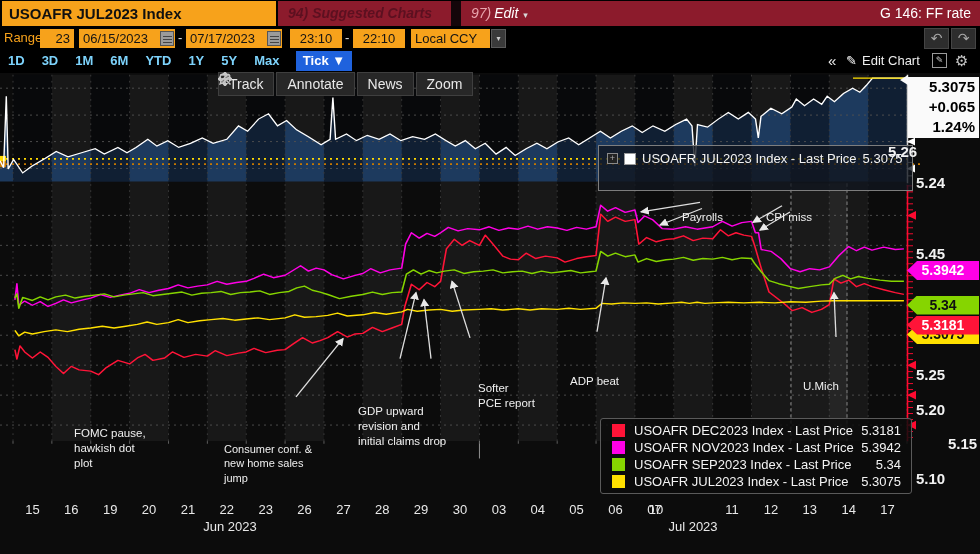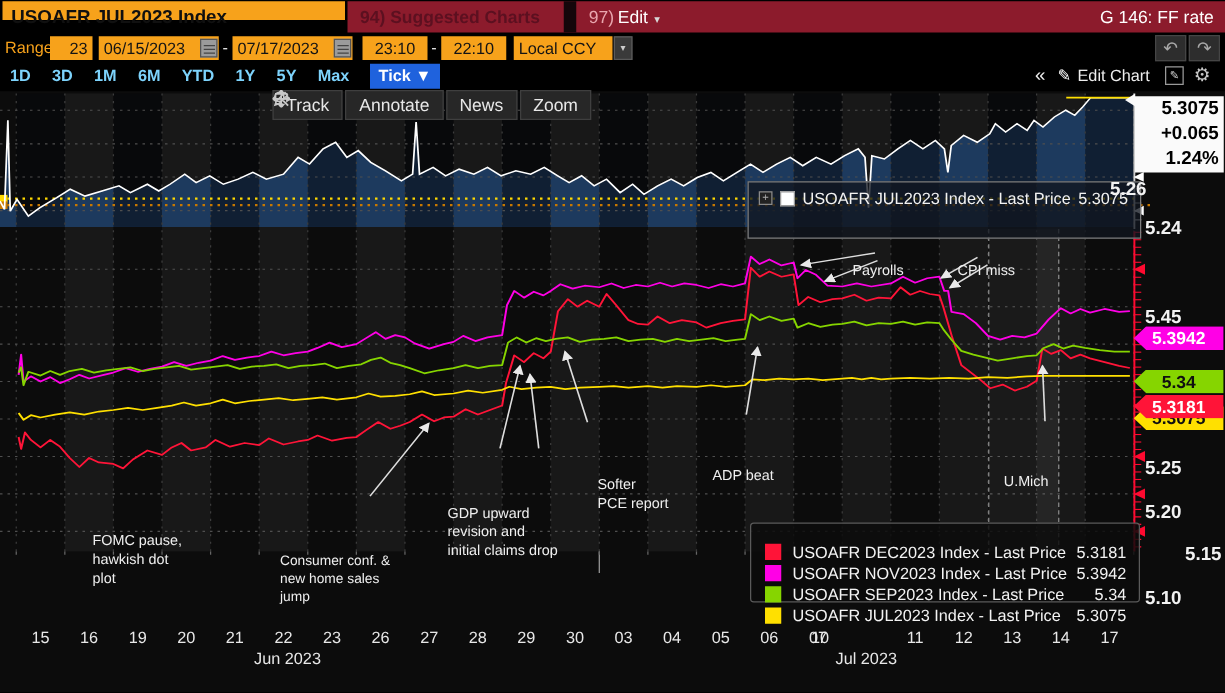--- a/index.html
+++ b/index.html
@@ -1,24 +1,24 @@
 <!DOCTYPE html>
 <html><head>
 <meta charset="utf-8">
 <style>
   html,body{margin:0;padding:0;background:#000;}
   *{box-sizing:border-box;}
   .app{position:relative;width:980px;height:554px;background:#000;overflow:hidden;
        font-family:"Liberation Sans","DejaVu Sans",sans-serif;-webkit-font-smoothing:antialiased;}
   
   .row1{position:absolute;left:0;top:0;width:980px;height:27px;background:#000;}
-  .title-box{position:absolute;left:2px;top:1px;width:274px;height:15px;background:#f7a21b;
+  .title-box{position:absolute;left:2px;top:1px;width:274px;height:25px;background:#f7a21b;
              color:#101010;font-size:15px;font-weight:bold;line-height:25px;padding-left:7px;}
   .maroon{position:absolute;left:278px;top:1px;width:702px;height:25px;background:#8c1b2c;display:flex;align-items:stretch;}
-  .mbtn{height:23px;line-height:25px;font-size:14px;padding:0 10px;color:#fff;white-space:nowrap;}
+  .mbtn{height:23px;line-height:25px;font-size:14px;padding:0 10px;color:#fff;white-space:nowrap;font-style:italic;}
   .mnum{color:#e9a6ae;margin-right:3px;}
   .sugg{color:#5c1020;font-weight:bold;width:173px;}
   .msep{width:5px;background:#14060a;}
   .caret{font-size:9px;color:#d8d8d8;margin-left:5px;}
   .gfn{margin-left:auto;color:#fff;font-size:14px;padding-right:9px;line-height:25px;}
   
   .row2{position:absolute;left:0;top:27px;width:980px;height:23px;background:#000;font-size:13px;}
   .rlabel{position:absolute;left:4px;top:0;line-height:22px;color:#f7a21b;}
   .abox{position:absolute;top:2px;height:19px;background:#f7a21b;color:#141414;line-height:19px;font-size:13px;}
   .dash{position:absolute;top:0;color:#e8e8e8;line-height:22px;}
@@ -45,22 +45,22 @@
   .panel svg{position:absolute;left:0;top:0;}
   .ctb{position:absolute;left:218px;top:-1px;height:24px;display:flex;}
   .ctb .btn{display:flex;align-items:center;gap:7px;background:#272727;border:1px solid #3f3f3f;
             margin-right:2px;padding:0 10px;color:#e8e8e8;font-size:14px;}
   .tooltip{position:absolute;left:598px;top:72px;width:315px;height:46px;background:rgba(17,22,31,0.78);
            border:1px solid #7d7d7d;color:#f2f2f2;font-size:13px;padding:2px 0 0 8px;}
   .tt2{display:flex;align-items:center;gap:6px;margin-top:3px;}
   .plusbox{display:inline-block;width:11px;height:11px;border:1px solid #8a8a8a;color:#aaa;font-size:9px;
            line-height:9px;text-align:center;background:#222;}
   .wswatch{display:inline-block;width:12px;height:12px;background:#fff;border:1px solid #999;}
-  .legend{position:absolute;left:600px;top:345px;width:312px;height:64px;background:rgba(12,12,12,0.84);
-          border:1px solid #5a5a5a;border-radius:3px;padding-top:14px;}
+  .legend{position:absolute;left:600px;top:345px;width:312px;height:76px;background:rgba(12,12,12,0.84);
+          border:1px solid #5a5a5a;border-radius:3px;padding-top:3px;}
   .lrow{display:flex;align-items:center;height:17px;padding:0 10px 0 11px;color:#f3f3f3;font-size:13px;}
   .lsw{width:13px;height:13px;margin-right:9px;flex:0 0 13px;}
   .lval{margin-left:auto;}
   .annot{position:absolute;color:#efefef;font-size:11.5px;line-height:1.3;white-space:pre-line;}
   .annot.small{font-size:11px;}
   .axlbl{position:absolute;color:#f2f2f2;font-size:15px;font-weight:600;}
   .daylbl{position:absolute;color:#e8e8e8;font-size:13px;transform:translateX(-50%);}
   .monlbl{position:absolute;color:#e8e8e8;font-size:13px;transform:translateX(-50%);}
   .valbox{position:absolute;left:908px;top:4px;width:71px;height:61px;background:#fafafa;}
   .valbox div{height:20px;line-height:20px;text-align:right;padding-right:4px;color:#000;font-size:15px;font-weight:600;}

